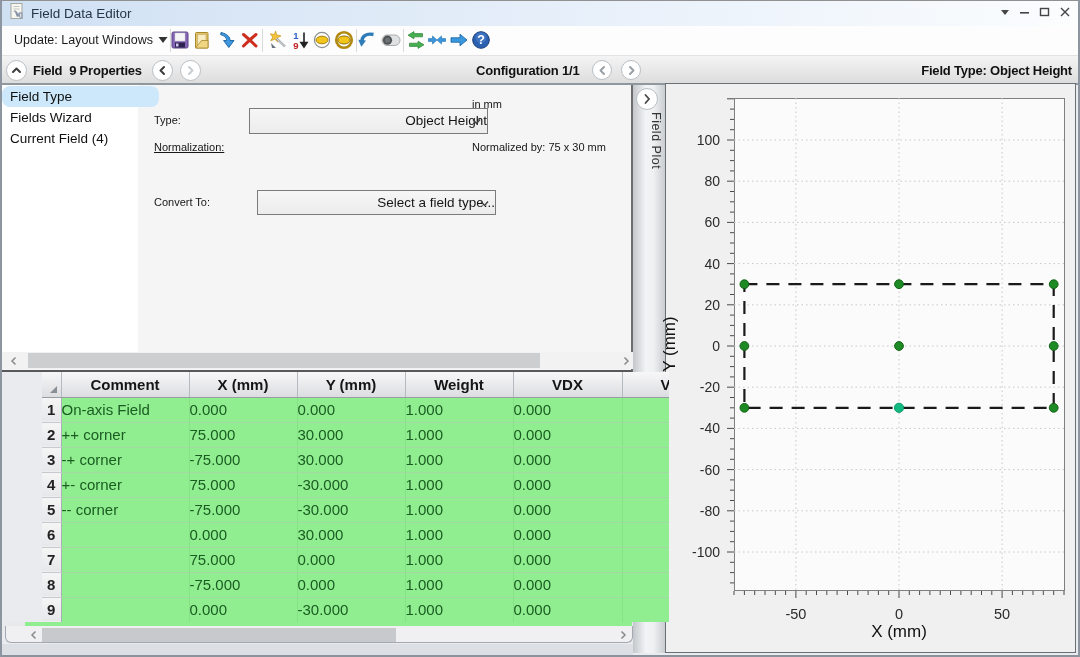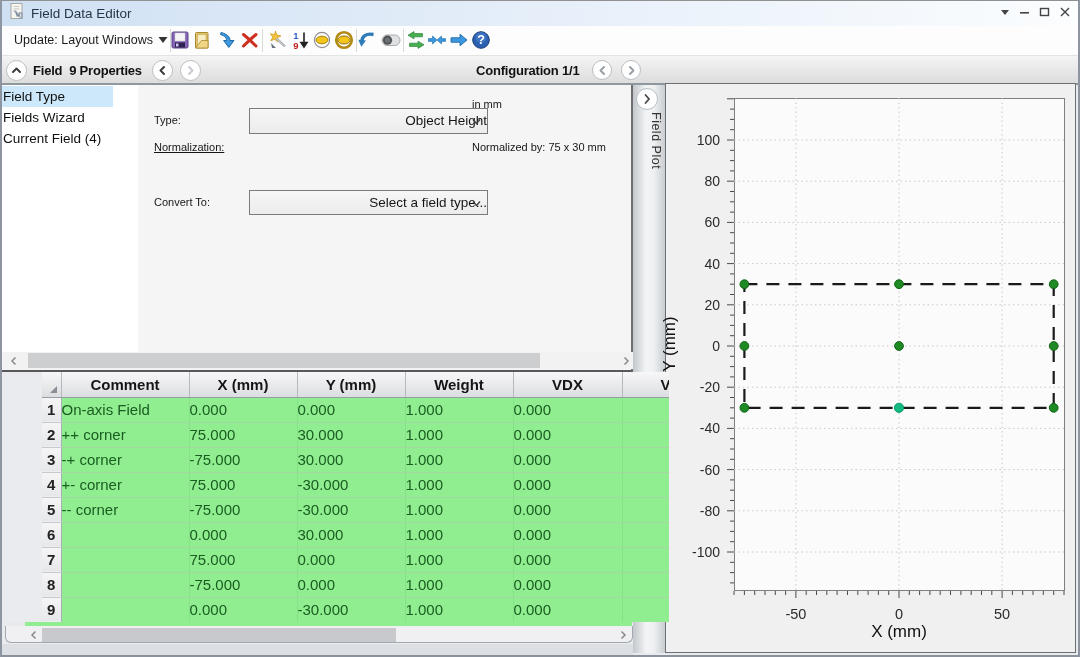--- a/index.html
+++ b/index.html
@@ -13,21 +13,21 @@
   .toolbar{left:2px;top:26px;width:1076px;height:29px;background:#fdfdfd;border-bottom:1px solid #e3e3e3;}
   .upd{left:14px;top:33px;font-size:12.5px;color:#1b1b1b;}
   .tsep{top:29px;width:1px;height:23px;background:#d9d9d9;}
   
   .cfgbar{left:2px;top:56px;width:1076px;height:27px;background:linear-gradient(#f4f4f4,#dddddd);border-bottom:2px solid #8e989e;}
   .circle{border-radius:50%;background:#fff;border:1px solid #b9bfc4;box-sizing:border-box;}
   .cfgtext{font-size:13px;font-weight:bold;color:#111;top:63px;letter-spacing:-0.2px;}
   
   .pane{left:2px;top:85px;width:629px;height:285px;background:#f5f5f6;border-right:2px solid #6d6d72;border-bottom:2px solid #58585c;box-sizing:content-box;}
   .list{left:2px;top:85px;width:136px;height:267px;background:#ffffff;}
-  .litem{left:2px;width:111px;height:21px;font-size:13.5px;color:#101010;padding-left:1px;line-height:21px;box-sizing:border-box;}
+  .litem{left:2px;width:157px;height:21px;font-size:13.5px;color:#101010;padding-left:8px;line-height:21px;box-sizing:border-box;border-radius:8px;}
   .sel{background:#cde8fa;}
   .plabel{font-size:11px;color:#161616;}
   .combo{left:249px;width:239px;height:26px;background:linear-gradient(#f6f6f6,#ececec);border:1px solid #7b7b7b;box-sizing:border-box;font-size:13.5px;color:#151515;line-height:24px;padding-left:8px;text-align:right;}
   .combo .chev{position:absolute;right:5px;top:7px;}
   
   .sbar{background:#f2f2f3;}
   .sthumb{background:#cdced0;}
   .fpstrip{left:633px;top:85px;width:32px;height:568px;background:linear-gradient(to right,#c3c7cb,#f2f4f5 40%,#eef0f1 65%,#c9cdd1);}
   .fptext{left:633px;top:112px;width:30px;font-size:12.5px;color:#333;writing-mode:vertical-rl;letter-spacing:0.5px;}
   
@@ -149,32 +149,33 @@
     </svg>
 <div class="abs cfgtext" style="left:476px;">Configuration 1/1</div>
 <div class="abs circle" style="left:592px;top:60px;width:20px;height:20px;"></div>
 <svg class="abs" style="left:591.5px;top:59.5px" width="21" height="21" viewBox="0 0 21 21">
       <path d="M12 7 L8.5 10.5 L12 14" fill="none" stroke="#9aa0a5" stroke-width="2" stroke-linecap="round" stroke-linejoin="round"></path>
     </svg>
 <div class="abs circle" style="left:621px;top:60px;width:20px;height:20px;"></div>
 <svg class="abs" style="left:620.5px;top:59.5px" width="21" height="21" viewBox="0 0 21 21">
       <path d="M9 7 L12.5 10.5 L9 14" fill="none" stroke="#9aa0a5" stroke-width="2" stroke-linecap="round" stroke-linejoin="round"></path>
     </svg>
+<div class="abs cfgtext" style="left:813px;width:259px;text-align:right;">Field Type: Object Height</div>
 <div class="abs pane"></div>
 <div class="abs list"></div>
 <div class="abs litem sel" style="top:86px;">Field Type</div>
 <div class="abs litem" style="top:107px;">Fields Wizard</div>
 <div class="abs litem" style="top:128px;">Current Field (4)</div>
 <div class="abs plabel" style="left:154px;top:114px;">Type:</div>
 <div class="abs plabel" style="left:154px;top:141px;text-decoration:underline;">Normalization:</div>
 <div class="abs plabel" style="left:154px;top:196px;">Convert To:</div>
 <div class="abs combo" style="top:108px;">Object Height<svg class="chev" width="11" height="11" viewBox="0 0 11 11">
         <path d="M2 3.5 L5.5 7.5 L9 3.5" fill="none" stroke="#3f3f3f" stroke-width="1.3"></path>
       </svg></div>
-<div class="abs combo" style="top:190px;height:25px;">Select a field type...<svg class="chev" width="11" height="11" viewBox="0 0 11 11">
+<div class="abs combo" style="top:190px;height:25px;margin-left:8px;">Select a field type...<svg class="chev" width="11" height="11" viewBox="0 0 11 11">
         <path d="M2 3.5 L5.5 7.5 L9 3.5" fill="none" stroke="#3f3f3f" stroke-width="1.3"></path>
       </svg></div>
 <div class="abs plabel" style="left:472px;top:98px;">in mm</div>
 <div class="abs plabel" style="left:472px;top:141px;">Normalized by: 75 x 30 mm</div>
 <div class="abs sbar" style="left:2px;top:352px;width:631px;height:17px;"></div>
 <div class="abs sthumb" style="left:28px;top:353px;width:512px;height:15px;"></div>
 <svg class="abs" style="left:8px;top:355px" width="12" height="12" viewBox="0 0 12 12">
       <path d="M7.5 2.5 L4 6 L7.5 9.5" fill="none" stroke="#8a8a8a" stroke-width="1.5"></path>
     </svg>
 <svg class="abs" style="left:620px;top:355px" width="12" height="12" viewBox="0 0 12 12">

